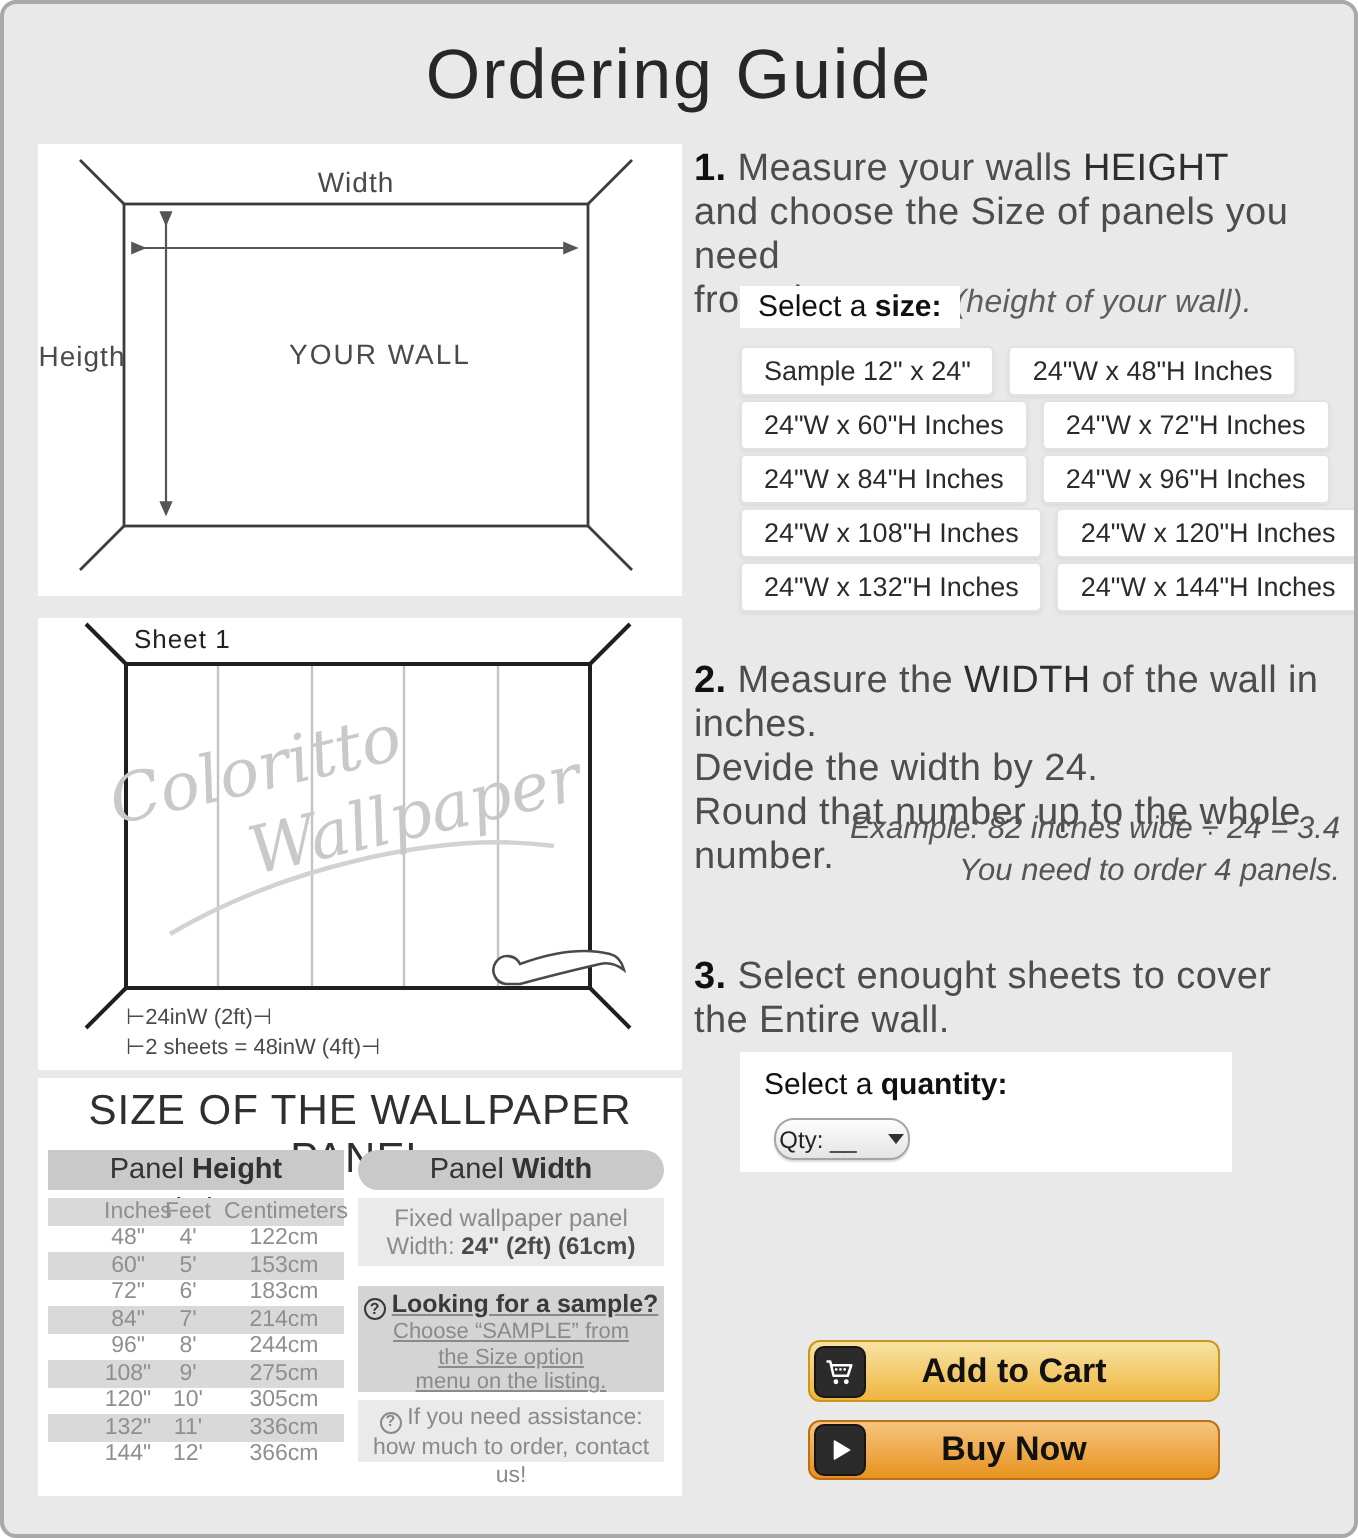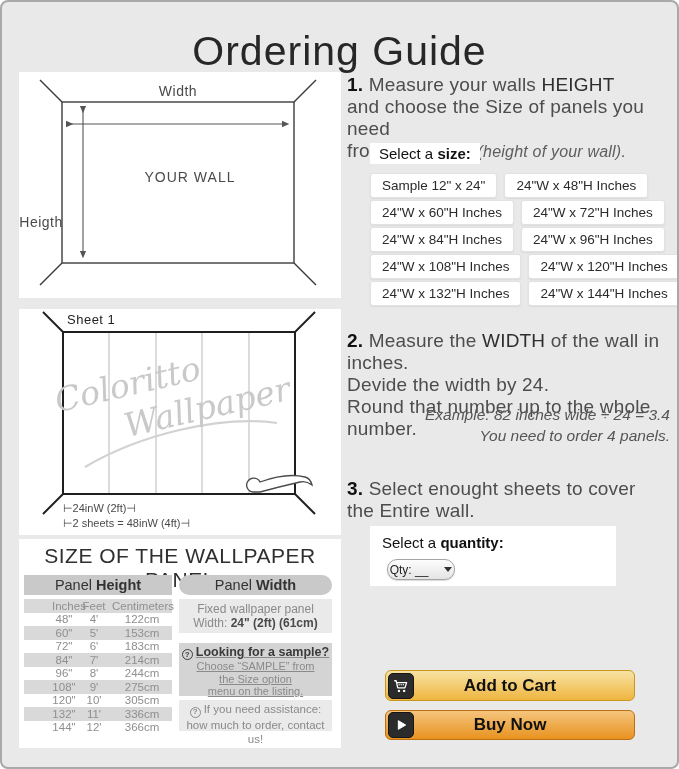--- a/index.html
+++ b/index.html
@@ -1,32 +1,32 @@
 <!DOCTYPE html>
 <html><head>
 <meta charset="utf-8">
 <style>
   * { margin:0; padding:0; box-sizing:border-box; }
   body { background:#fff; font-family:"Liberation Sans", sans-serif; }
   .frame { position:relative; width:679px; height:769px; background:#e9e9e9;
            border:2px solid #a9a9a9; border-radius:8px; overflow:hidden; }
   .abs { position:absolute; }
 
-  .main-title { top:26px; left:0; width:100%; text-align:center;
-    font-size:41px; font-weight:300; color:#272727; letter-spacing:1px; }
+  .main-title { top:16px; left:0; width:100%; text-align:center;
+    font-size:35px; font-weight:300; color:#272727; letter-spacing:1px; }
 
   
   .panel { background:#ffffff; }
   .panel-wall  { left:17px; top:70px;  width:322px; height:226px; }
   .panel-sheet { left:17px; top:307px; width:322px; height:226px; }
   .panel-table { left:17px; top:537px; width:322px; height:209px; }
 
   .diag-label { position:absolute; color:#4a4a4a; font-size:14px; letter-spacing:.5px; }
   .lbl-width  { top:11px; left:43px; width:232px; text-align:center; }
-  .lbl-height { top:98px; left:0px; width:44px; text-align:center;margin-top:44px; }
+  .lbl-height { top:98px; left:0px; width:44px; text-align:center; }
   .lbl-yourwall { top:97px; left:43px; width:256px; text-align:center; letter-spacing:1px; }
   .lbl-sheet1 { top:3px; left:48px; font-size:13px; color:#222; letter-spacing:.5px; }
 
   .watermark { position:absolute; left:38px; top:46px; transform:rotate(-13deg);
     font-family:"DejaVu Serif", serif; font-style:italic; color:#c9c9c9;
     font-size:33px; line-height:40px; pointer-events:none; }
   .watermark .wm2 { margin-left:62px; }
 
   .dim-line { position:absolute; left:44px; font-size:11px; color:#4a4a4a; }
   .dim1 { top:193px; } .dim2 { top:208px; }
@@ -83,21 +83,21 @@
   .qty-box { left:368px; top:524px; width:246px; height:60px; background:#fff; }
   .qty-label { position:absolute; left:12px; top:8px; font-size:15px; color:#111; }
   .qty-dd { position:absolute; left:17px; top:33px; width:68px; height:21px;
     border:1px solid #a5a5a5; border-radius:10px;
     background:linear-gradient(#fdfdfd,#e4e4e4); box-shadow:0 1px 1px rgba(0,0,0,.15);
     font-size:12px; color:#222; display:flex; align-items:center;
     justify-content:center; gap:16px; cursor:pointer; }
   .chev { width:0; height:0; border-left:4px solid transparent;
     border-right:4px solid transparent; border-top:5px solid #333; }
 
-  .amzbtn { left:383px; width:250px; height:31px; border-radius:6px; cursor:pointer;padding-left:38px; }
+  .amzbtn { left:402px; width:206px; height:31px; border-radius:6px; cursor:pointer;padding-left:38px; }
   .btn-cart { top:668px; background:linear-gradient(#f7e3a4,#efb53f); border:1px solid #c9971d; }
   .btn-buy  { top:708px; height:30px; background:linear-gradient(#f5c57d,#e8921f); border:1px solid #bc6f15; }
   .amz-label { position:absolute; inset:0; display:flex; align-items:center;
     justify-content:center; font-size:17px; font-weight:600; color:#111; }
   .amz-icon { position:absolute; left:2px; top:50%; transform:translateY(-50%);
     width:26px; height:26px; background:#2b2b2b; border:1px solid #151515;
     border-radius:5px; display:flex; align-items:center; justify-content:center; }
 
   svg { display:block; }
 </style>

